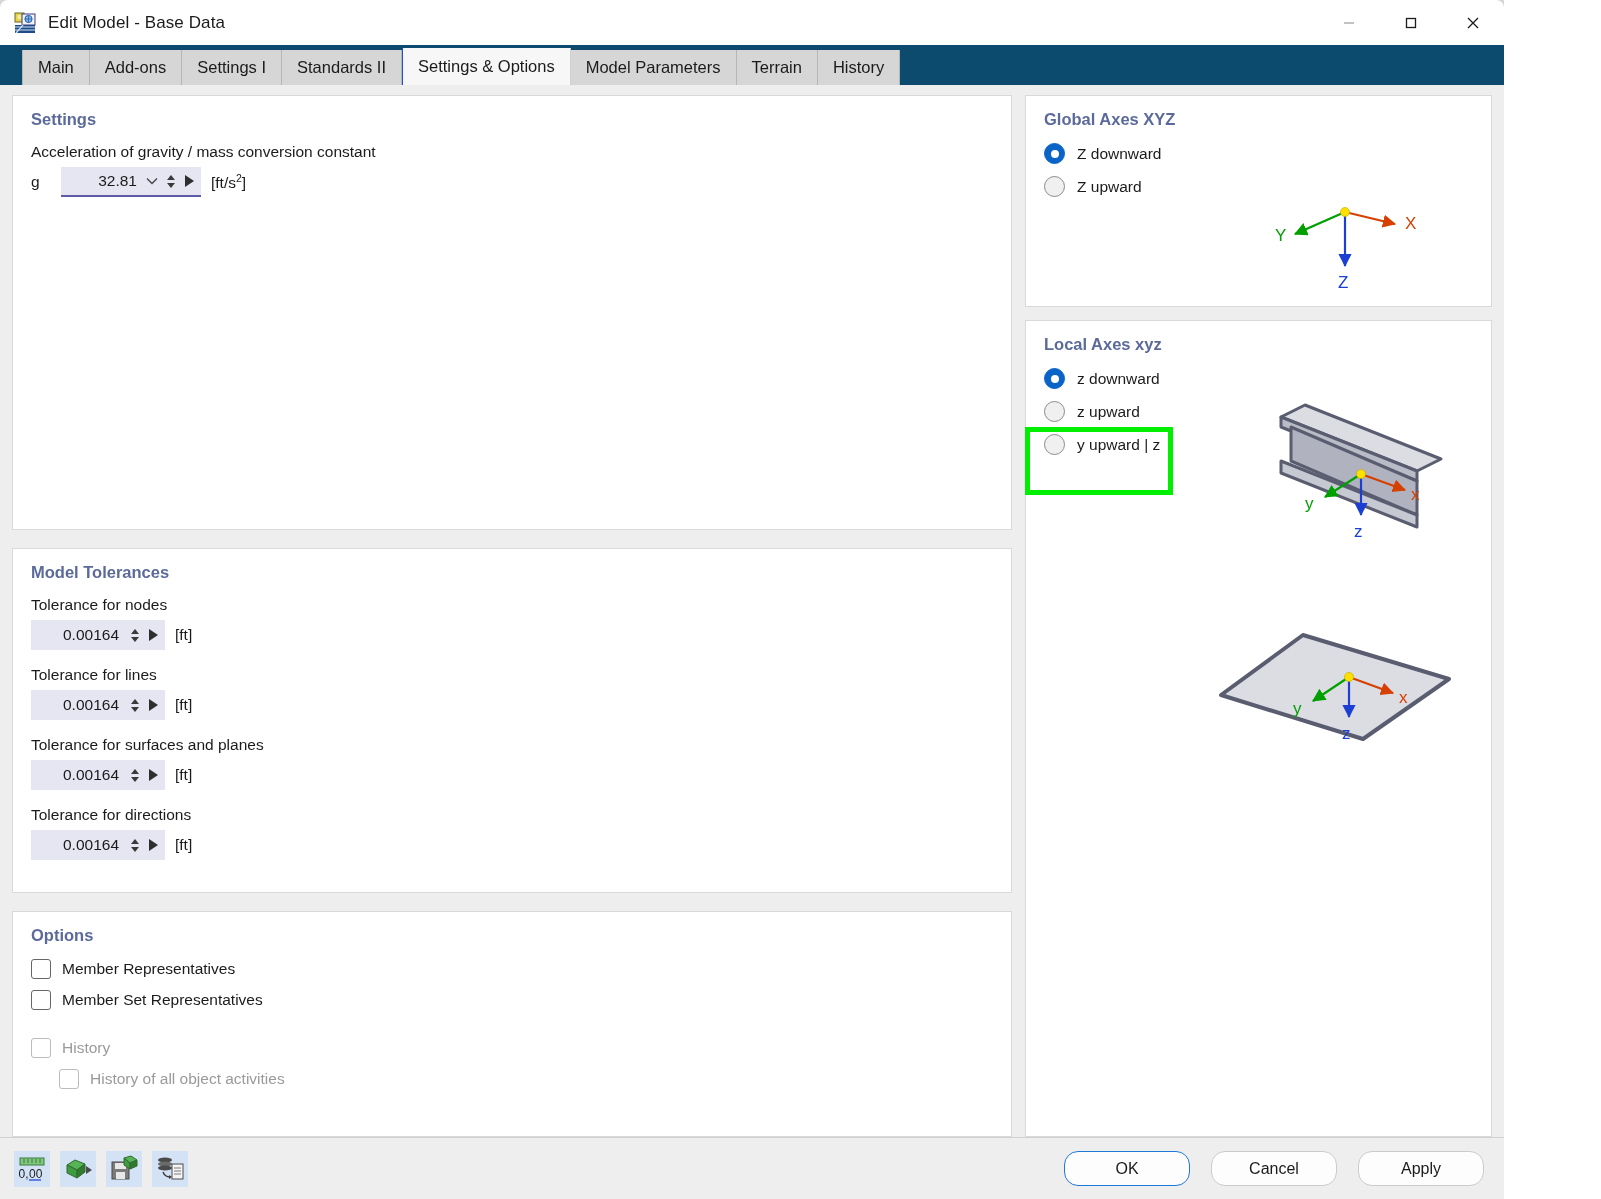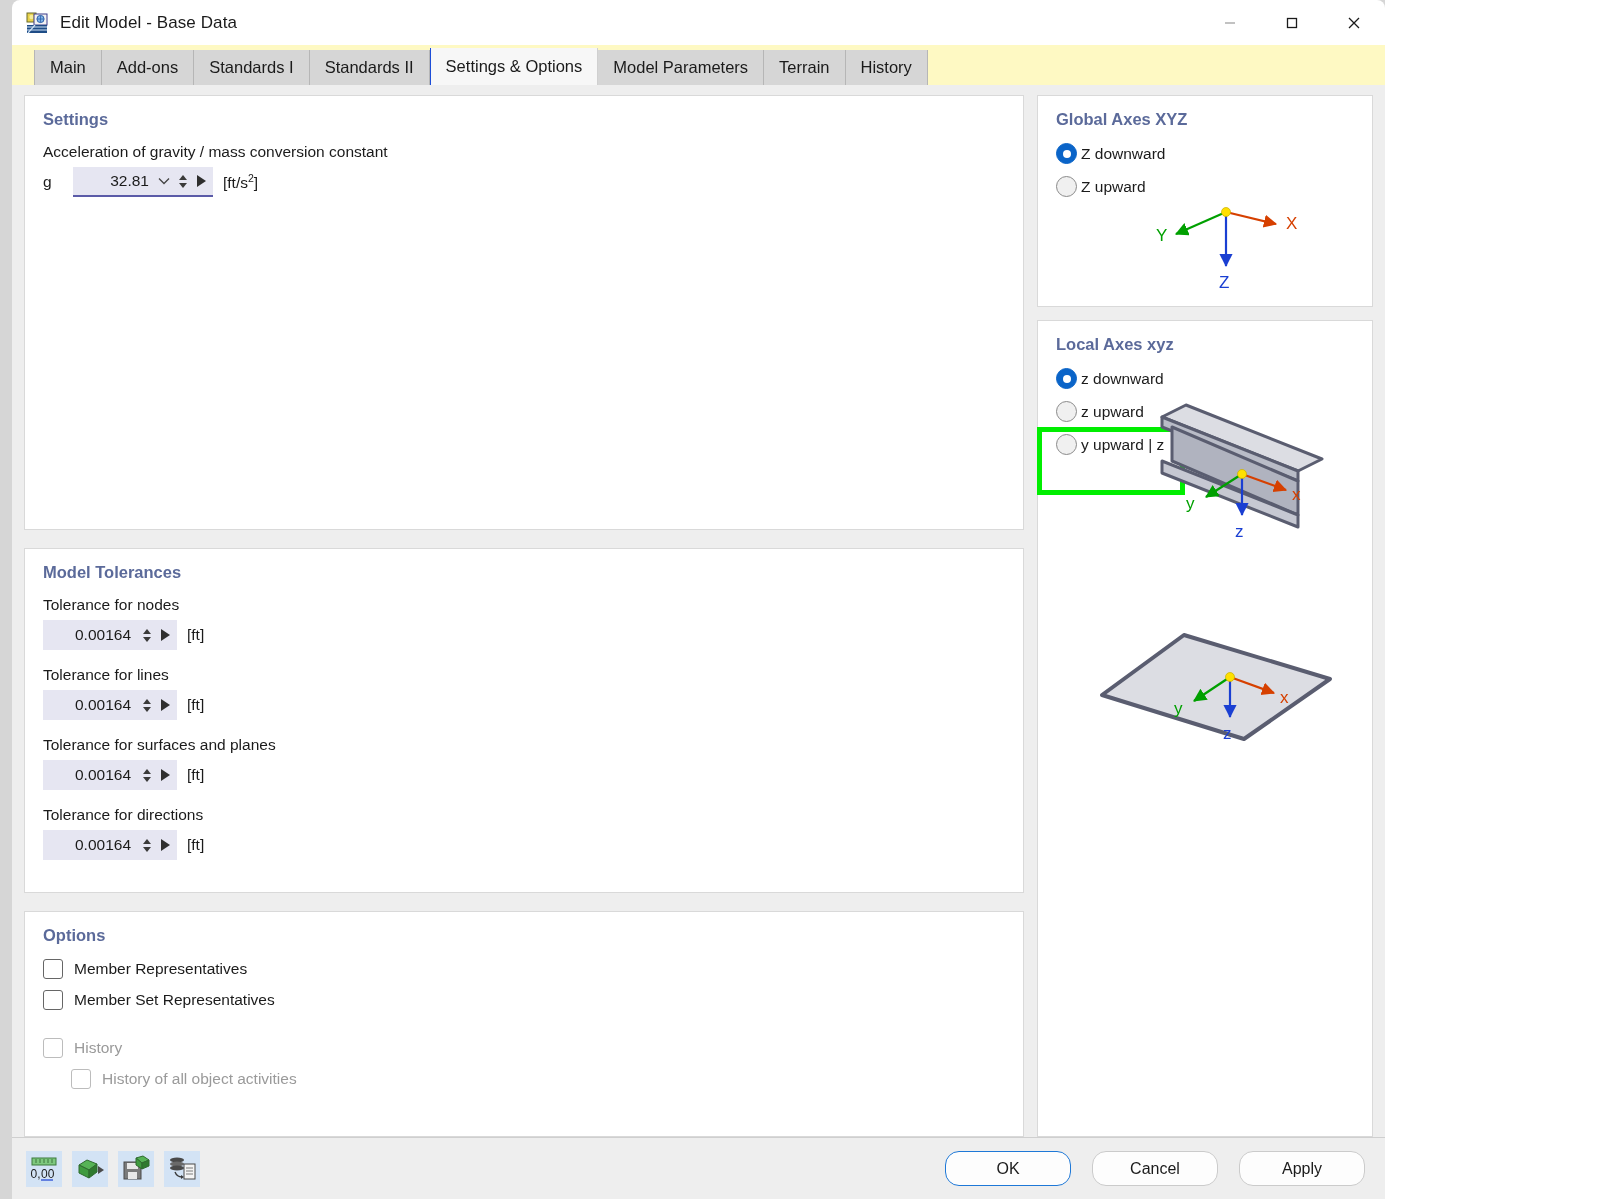--- a/index.html
+++ b/index.html
@@ -5,23 +5,23 @@
   * { box-sizing: border-box; }
   html, body {
     margin: 0; padding: 0;
     width: 1601px; height: 1199px;
     overflow: hidden;
     font-family: "Liberation Sans", sans-serif;
     background: #ffffff;
   }
   #app {
     position: relative;
-    width: 1385px; height: 1199px;
+    width: 1504px; height: 1199px;
     background: #d6d6d6;
-    display: flex; flex-direction: column; padding-left: 12px;
+    display: flex; flex-direction: column;
   }
 
   
   .titlebar {
     height: 45px;
     background: #ffffff;
     display: flex; align-items: center;
     flex: 0 0 45px;
     border-top-left-radius: 8px; border-top-right-radius: 8px;
     position: relative;
@@ -41,21 +41,21 @@
   .winbtn {
     width: 62px; height: 45px;
     display: flex; align-items: center; justify-content: center;
     flex: 0 0 62px;
   }
 
   
   .tabstrip {
     flex: 0 0 40px;
     height: 40px;
-    background: #fef9c3;
+    background: #0c4a6e;
     display: flex; align-items: flex-end;
     padding-left: 22px;
     position: relative;
   }
   .tab {
     height: 35px;
     padding: 0 15px;
     display: flex; align-items: center;
     font-size: 16.5px; color: #1b1b1b;
     background: #d6d6d6;
@@ -163,21 +163,21 @@
   .cbox {
     width: 20px; height: 20px; flex: 0 0 20px;
     border: 1.6px solid #666; border-radius: 3px;
     background: #fff;
   }
   .cbox.disabled { border-color: #bcbcbc; }
   .cbtext { font-size: 15.5px; color: #1b1b1b; }
   .cbtext.disabled { color: #9a9a9a; }
 
   
-  .rrow { display: flex; align-items: center; gap: 4px; margin-bottom: 12px; }
+  .rrow { display: flex; align-items: center; gap: 12px; margin-bottom: 12px; }
   .radio {
     width: 21px; height: 21px; flex: 0 0 21px;
     border-radius: 50%;
     border: 1.6px solid #8a8a8a;
     background: #f0f0f0;
     position: relative;
   }
   .radio.checked {
     background: #0a64c8; border-color: #0a64c8;
   }
@@ -265,21 +265,21 @@
   </div>
 
   <div class="tabstrip">
     <div class="tab">
         <span>Main</span>
       </div>
     <div class="tab">
         <span>Add-ons</span>
       </div>
     <div class="tab">
-        <span>Standards I</span>
+        <span>Settings I</span>
       </div>
     <div class="tab">
         <span>Standards II</span>
       </div>
     <div class="tab active">
         <span>Settings &amp; Options</span>
       </div>
     <div class="tab">
         <span>Model Parameters</span>
       </div>

